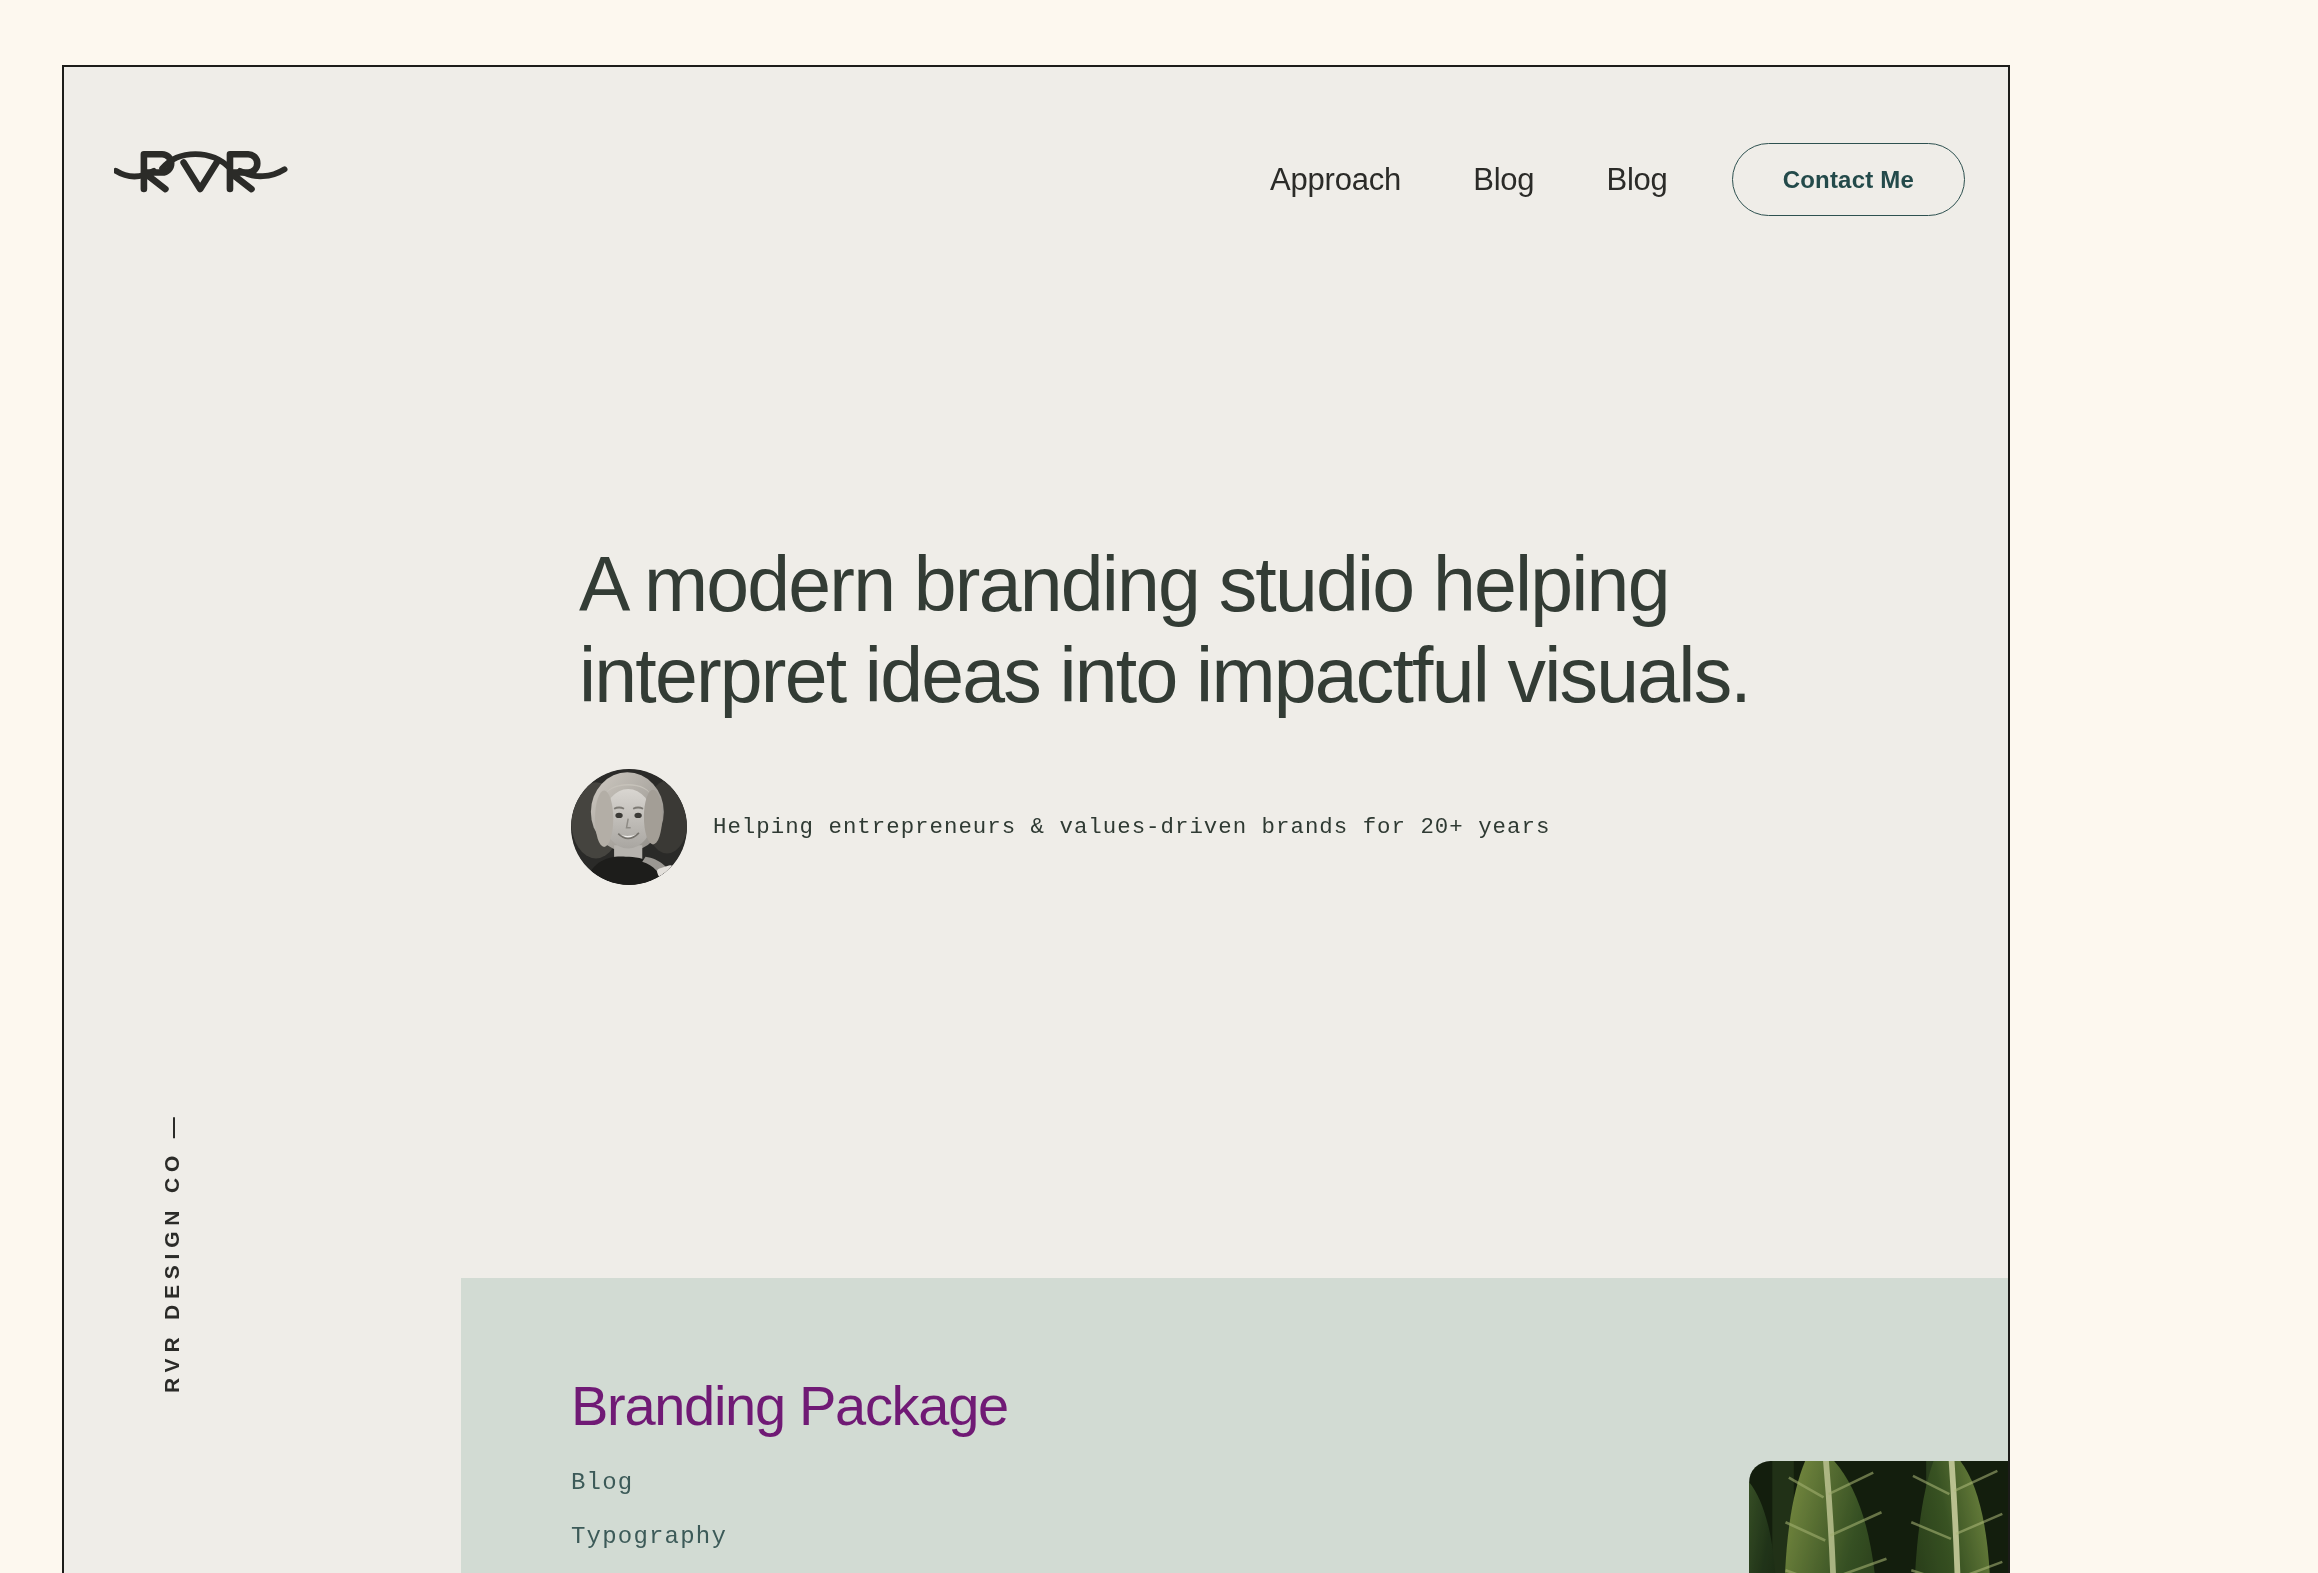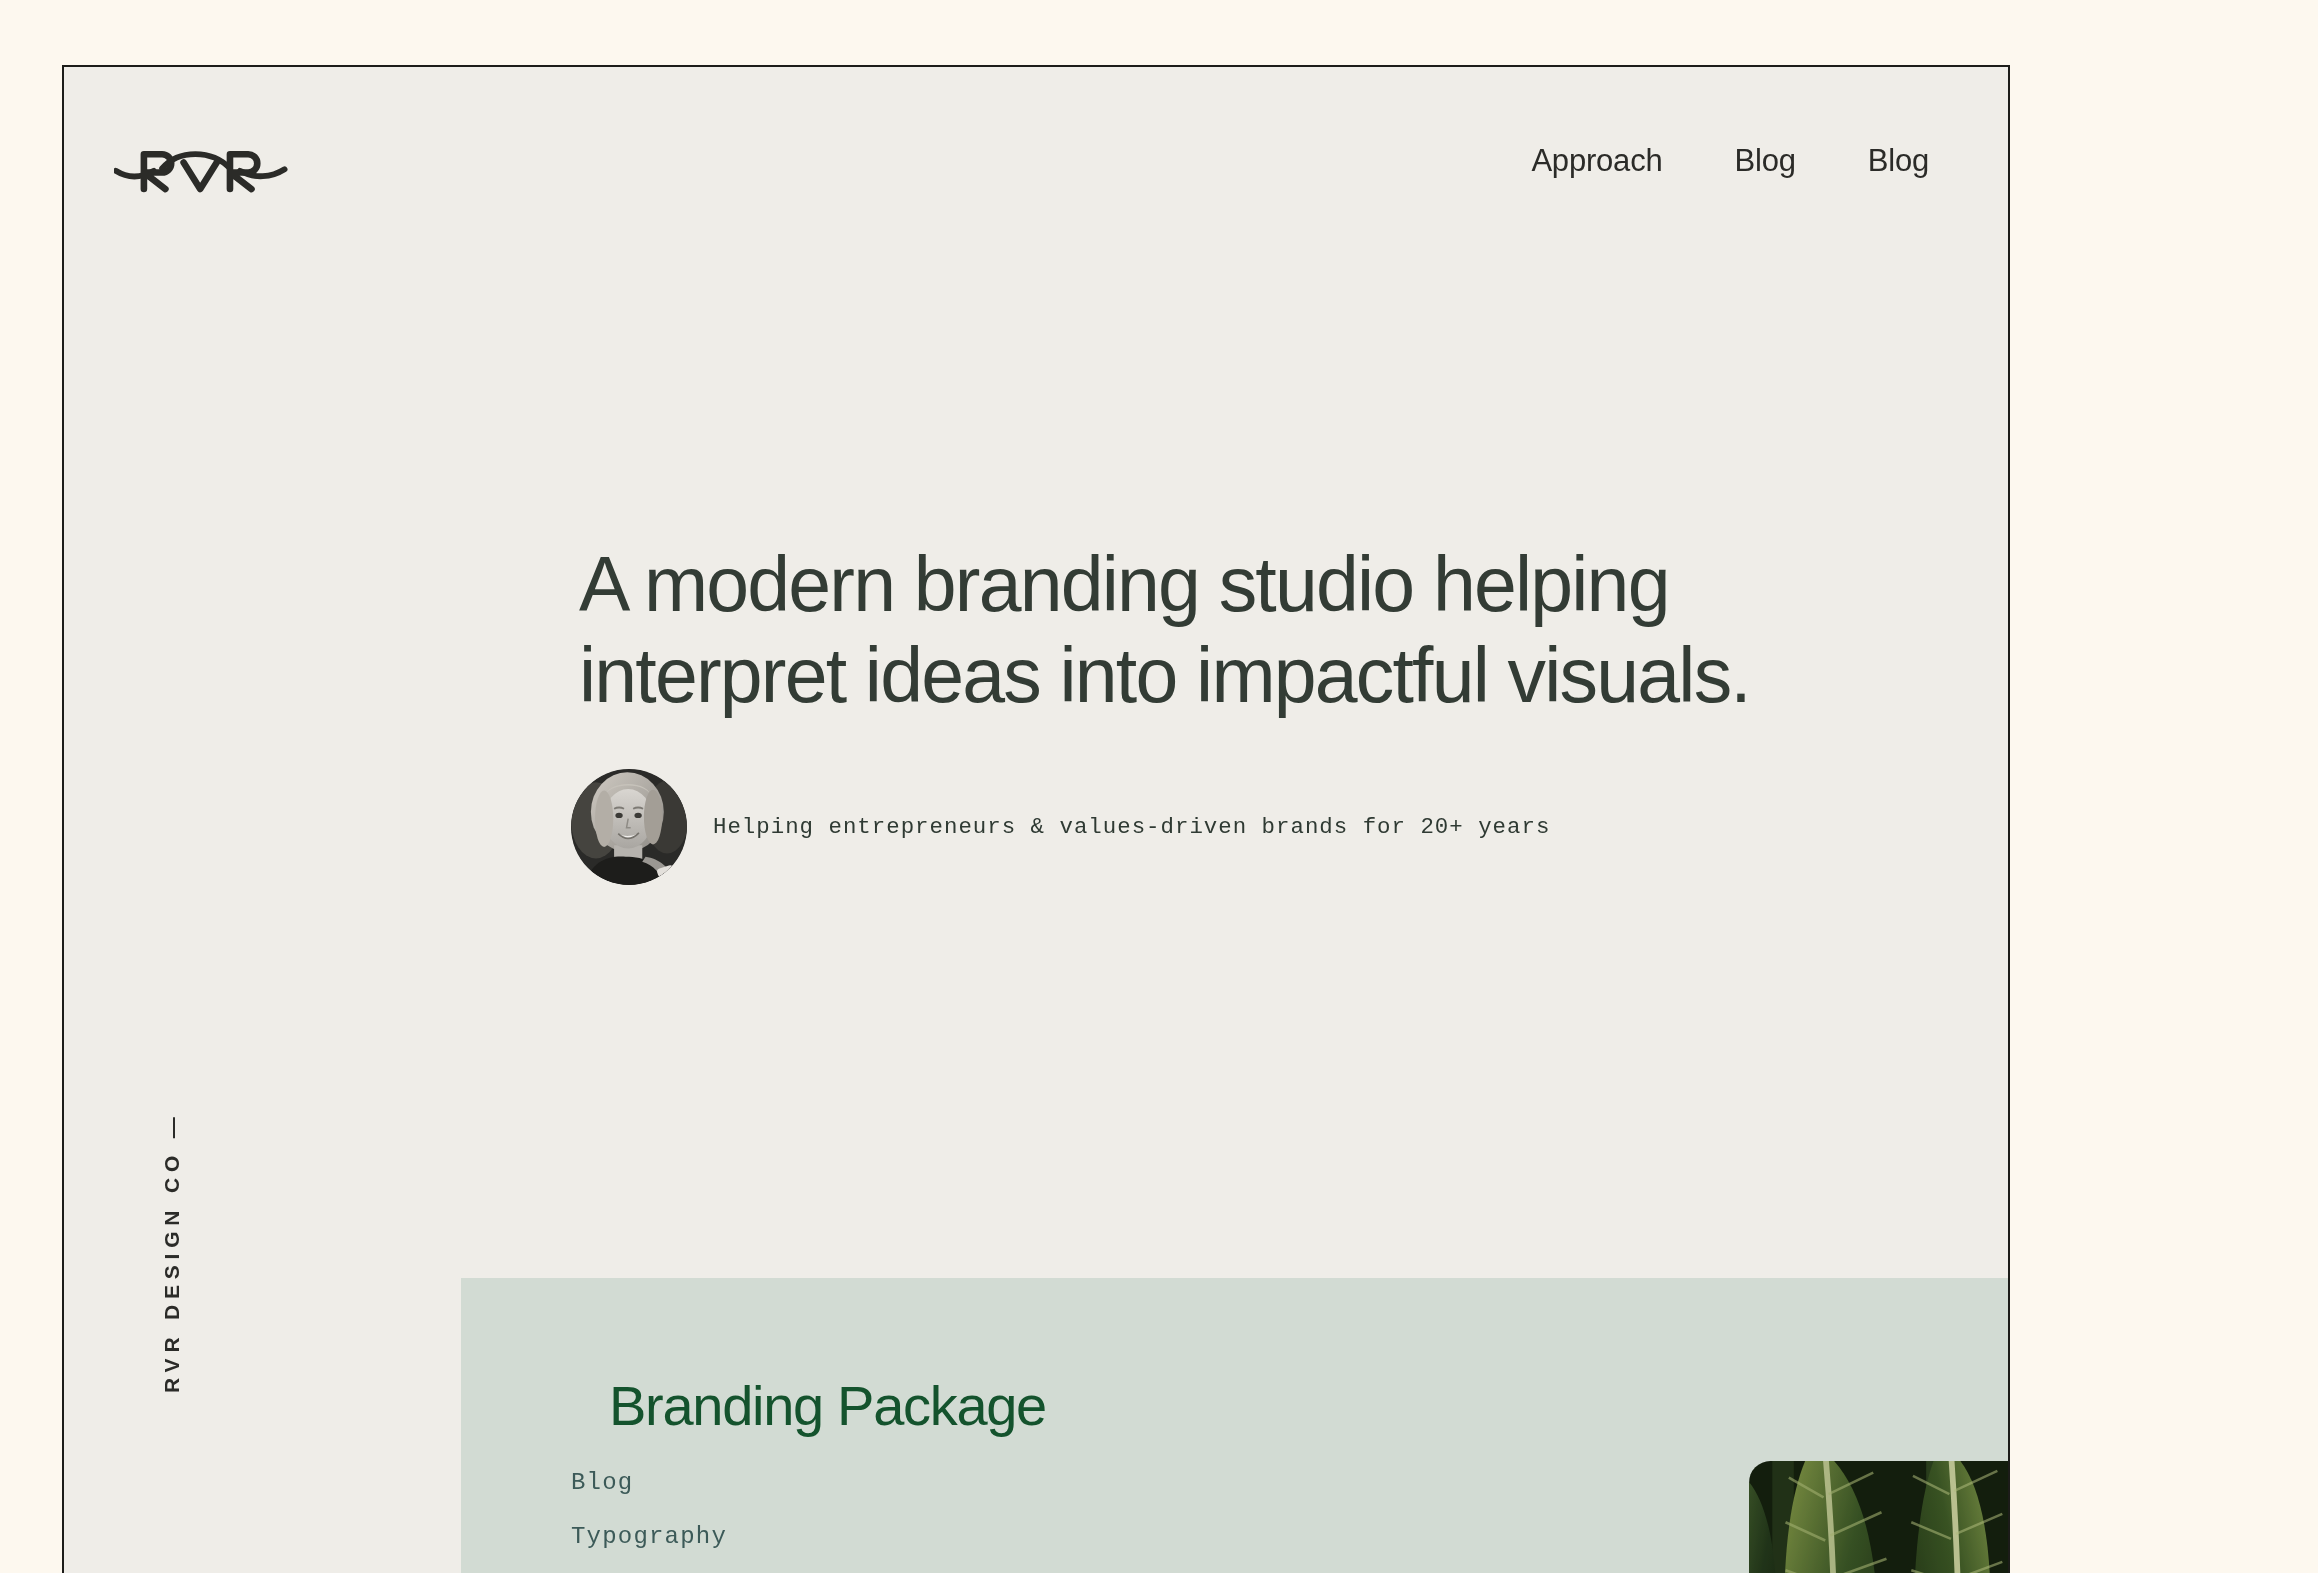--- a/index.html
+++ b/index.html
@@ -146,23 +146,22 @@
     position: absolute;
     left: 110px;
     top: 95px;
     width: 513px;
   }
   .package-title {
     margin: 0 0 31px 0;
     font-size: 56px;
     font-weight: 400;
     letter-spacing: -1.3px;
-    color: #14532d;
-    white-space: nowrap;
-    text-align: center;
+    color: #701a75;
+    white-space: nowrap;
   }
   .package-list {
     list-style: none;
     margin: 0;
     padding: 0;
   }
   .package-list li {
     font-family: "Liberation Mono", monospace;
     font-size: 24px;
     letter-spacing: 1.2px;
@@ -202,20 +201,21 @@
         <path d="M84 20 L 104 52 L 124 20" stroke="#2B2B28" stroke-width="8" fill="none" stroke-linejoin="round" stroke-linecap="round"></path>
 
         <path d="M140 52 V 10 H 162 A 11 11 0 0 1 162 32 H 140 L 166 52" stroke="#2B2B28" stroke-width="8" fill="none" stroke-linejoin="round" stroke-linecap="round"></path>
       </svg>
     </div>
 
     <nav class="main-nav">
       <a class="nav-link" href="#">Approach</a>
       <a class="nav-link" href="#">Blog</a>
       <a class="nav-link" href="#">Blog</a>
+      <button class="contact-btn">Contact Me</button>
     </nav>
   </header>
 
   <div class="side-label">RVR DESIGN CO —</div>
 
   <section class="hero">
     <h1 class="hero-title">A modern branding studio helping interpret ideas into impactful visuals.</h1>
 
     <div class="hero-meta">
       <div class="avatar">

